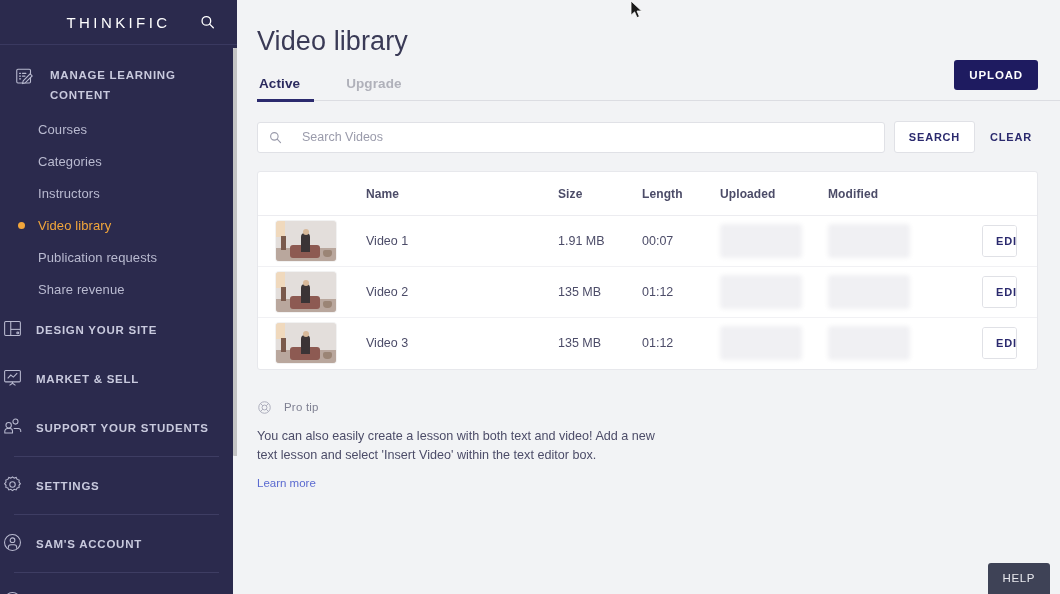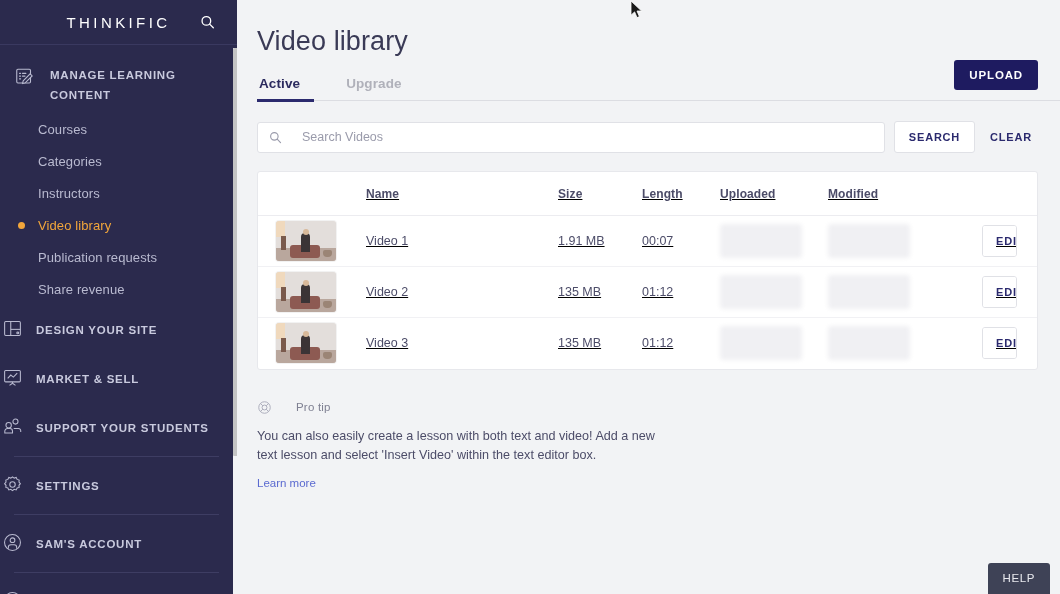--- a/index.html
+++ b/index.html
@@ -173,21 +173,20 @@
     color: #2b2a6e; font-size: 11px; font-weight: 700; letter-spacing: .8px;
     padding: 9px 6px; cursor: pointer;
     font-family: "Liberation Sans", sans-serif;
   }
 
   
   .card {
     margin: 18px 22px 0 20px;
     background: #fff; border: 1px solid #e7e8ec; border-radius: 3px;
     overflow: hidden;
-    text-decoration: underline;
   }
   table { width: 100%; border-collapse: collapse; table-layout: fixed; }
   th {
     text-align: left; font-size: 12px; font-weight: 700; color: #4c4c68;
     padding: 15px 0 14px 0; border-bottom: 1px solid #ececf0;
     letter-spacing: .1px;
   }
   td {
     padding: 0; border-bottom: 1px solid #f1f1f4;
     font-size: 12.5px; color: #4c4c68; height: 51px; vertical-align: middle;
@@ -235,21 +234,21 @@
   }
   .btn-kebab {
     background: #fff; border: none; cursor: pointer;
     width: 28px; display: flex; flex-direction: column;
     align-items: center; justify-content: center; gap: 2.5px;
   }
   .btn-kebab i { width: 3px; height: 3px; border-radius: 50%; background: #3c3b6e; display:block; }
 
   
   .protip { margin: 30px 22px 0 20px; max-width: 420px; }
-  .protip-head { display: flex; align-items: center; gap: 24px; }
+  .protip-head { display: flex; align-items: center; gap: 12px; }
   .protip-title { font-size: 11.5px; color: #7f8092; letter-spacing: .2px; }
   .protip-body {
     margin-top: 12px; font-size: 12.6px; color: #4c4c68; line-height: 19px;
   }
   .protip-link {
     display: inline-block; margin-top: 12px;
     font-size: 11.5px; color: #5b6ad0; text-decoration: none; cursor: pointer;
   }
 
   .help-btn {

